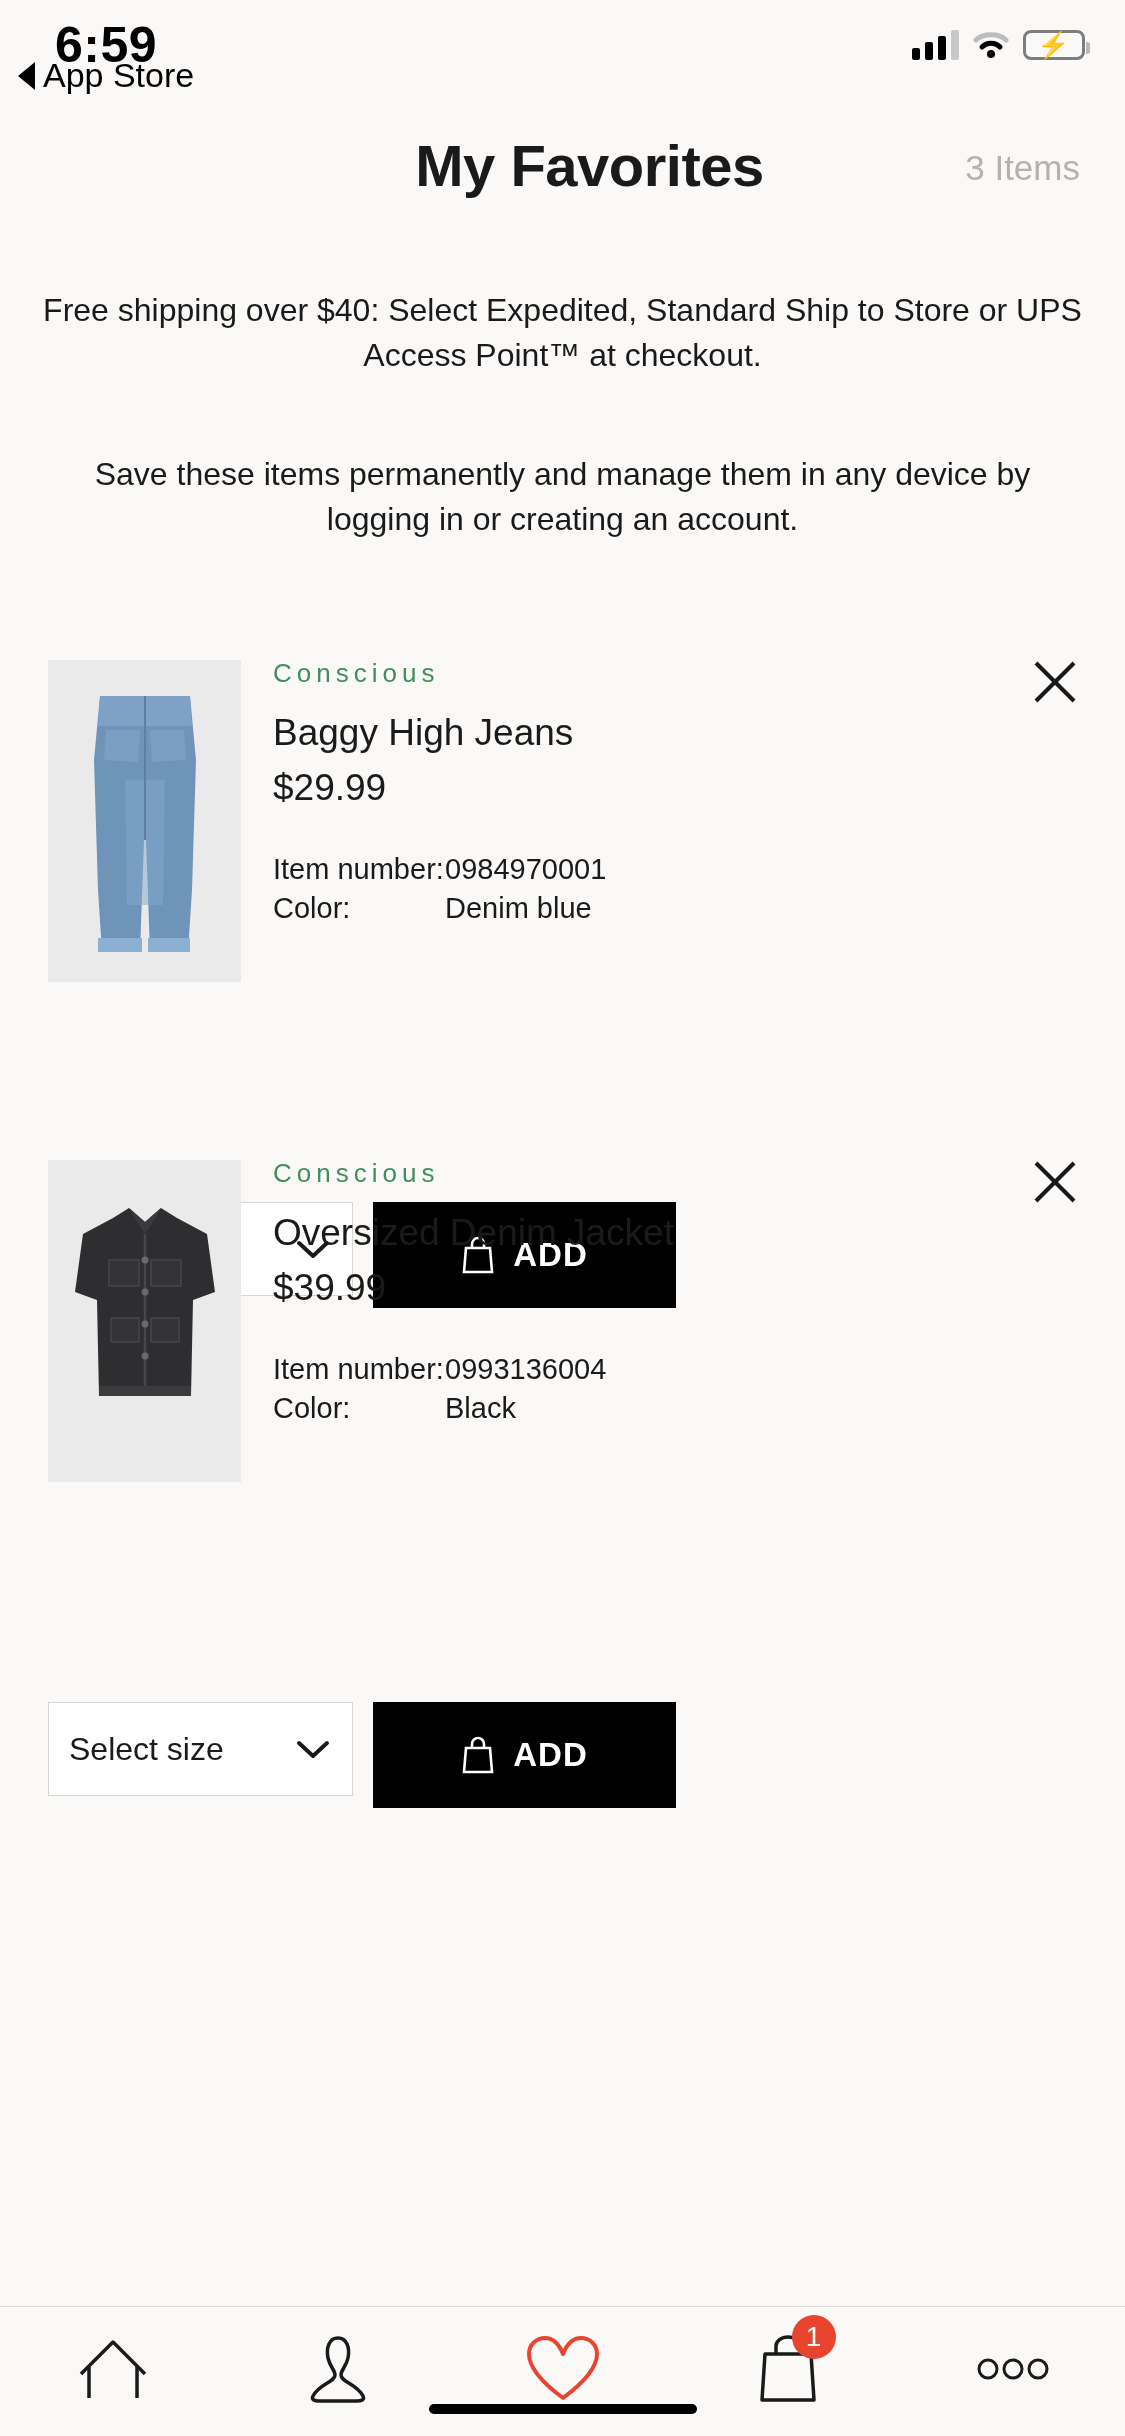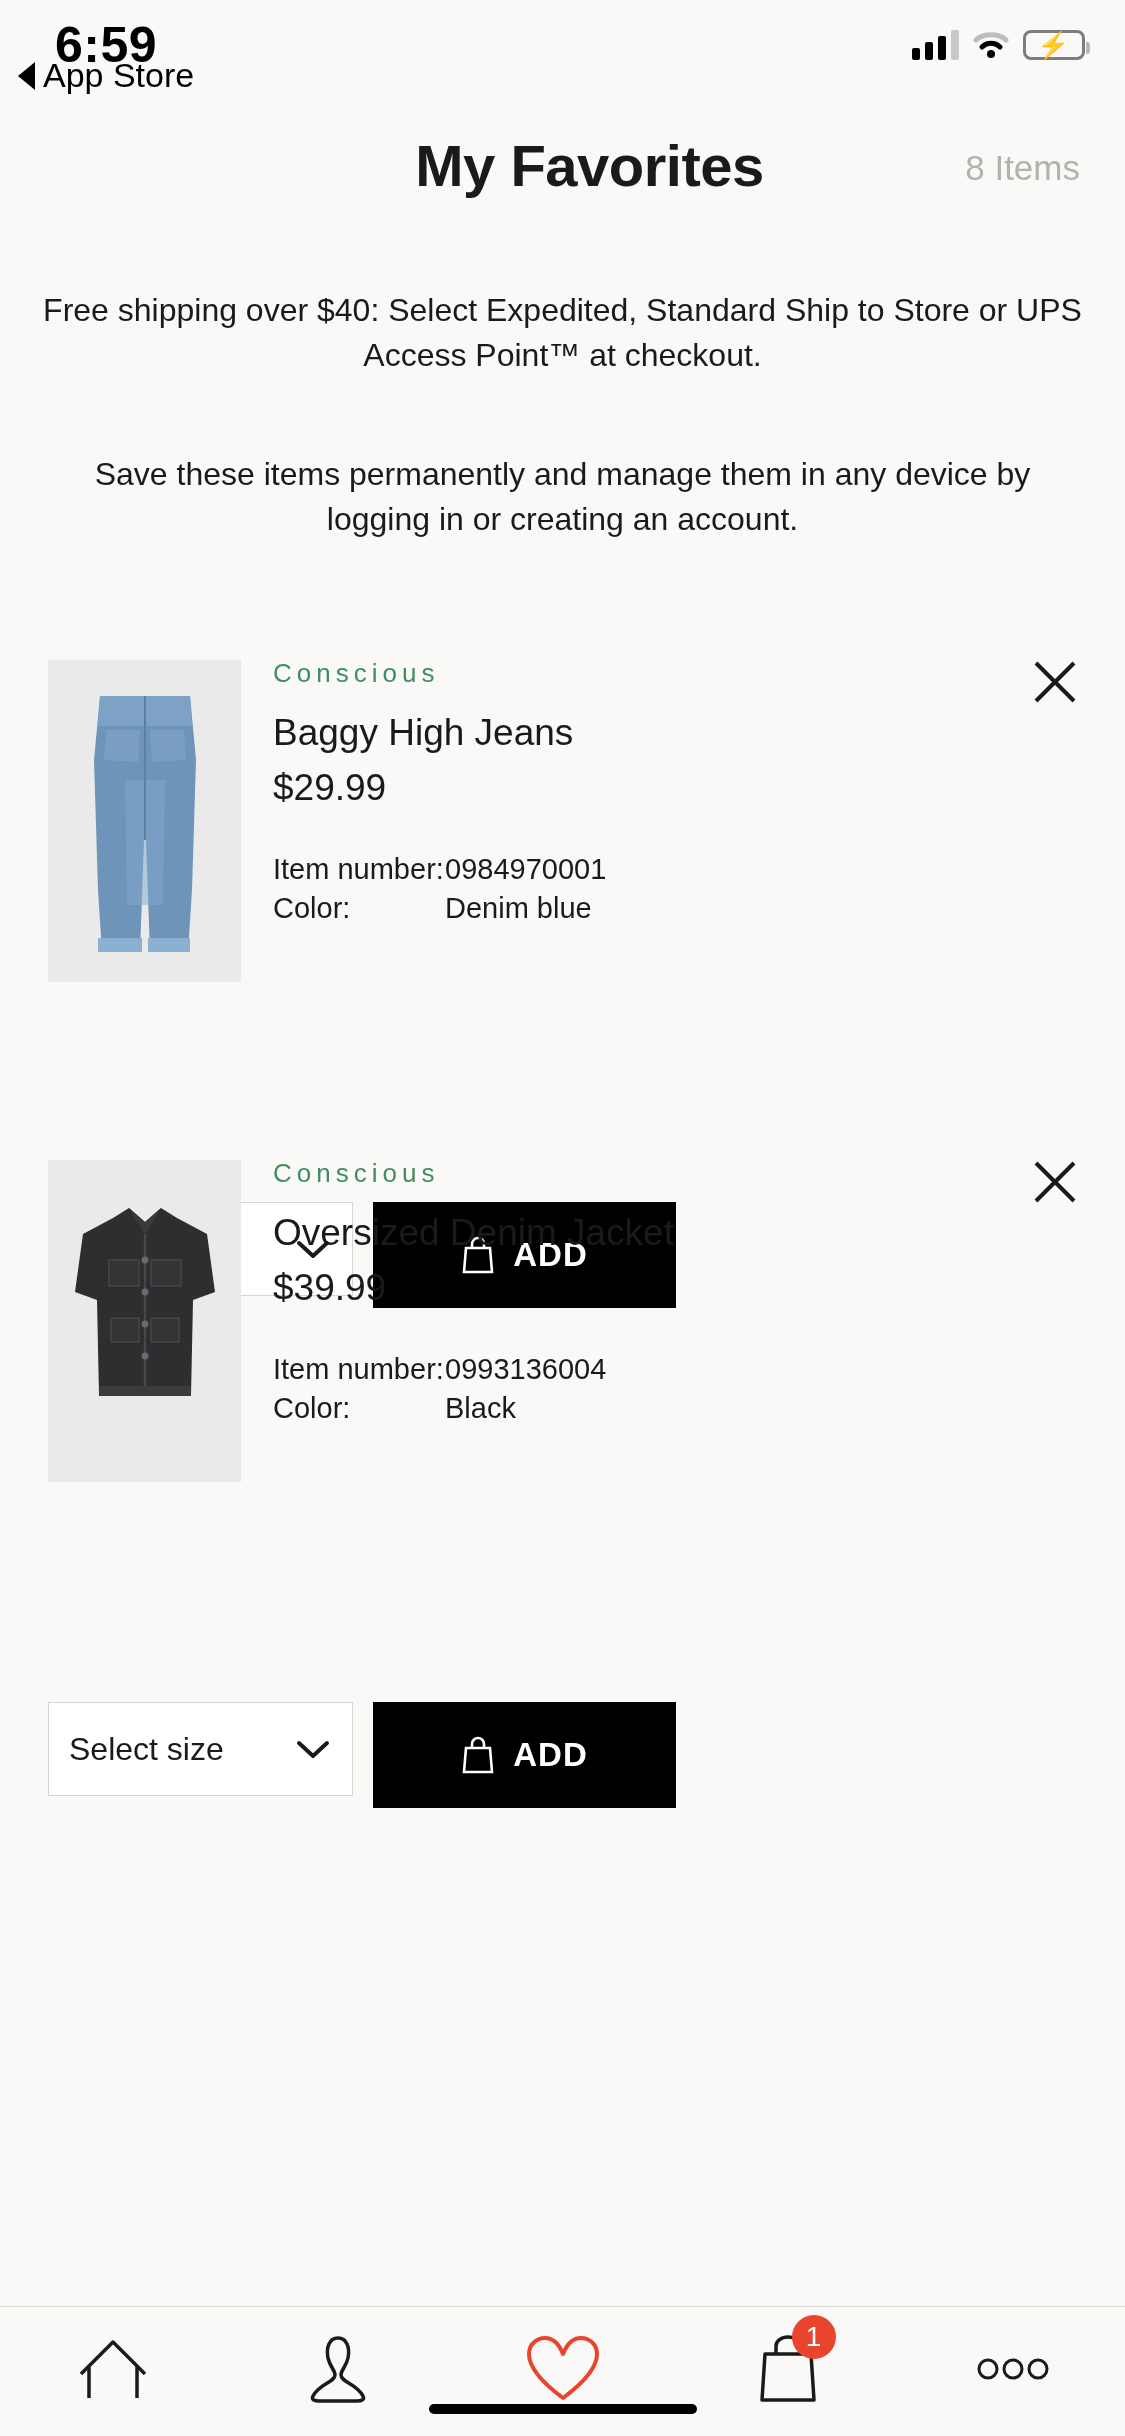--- a/index.html
+++ b/index.html
@@ -169,21 +169,21 @@
       </span>
       <span class="battery">
         <span class="fill"></span>
         <span class="bolt">⚡</span>
       </span>
     </div>
   </div>
 
   <div class="header">
     <div class="page-title">My Favorites</div>
-    <div class="item-count">8 Items</div>
+    <div class="item-count">3 Items</div>
   </div>
 
   <div class="ship-banner">Free shipping over $40: Select Expedited, Standard Ship to Store or UPS Access Point™ at checkout.</div>
   <div class="account-msg">Save these items permanently and manage them in any device by logging in or creating an account.</div>
 
   <div class="product" style="top:660px;">
     <div class="prod-img">
       <svg class="jeans" width="150" height="270" viewBox="0 0 150 270">
         <path d="M30 6 L120 6 L126 70 L122 200 L118 262 L80 262 L76 150 L74 150 L70 262 L32 262 L28 200 L24 70 Z" fill="#6f94ba"></path>
         <path d="M30 6 L120 6 L122 36 L28 36 Z" fill="#7ea2c6"></path>

